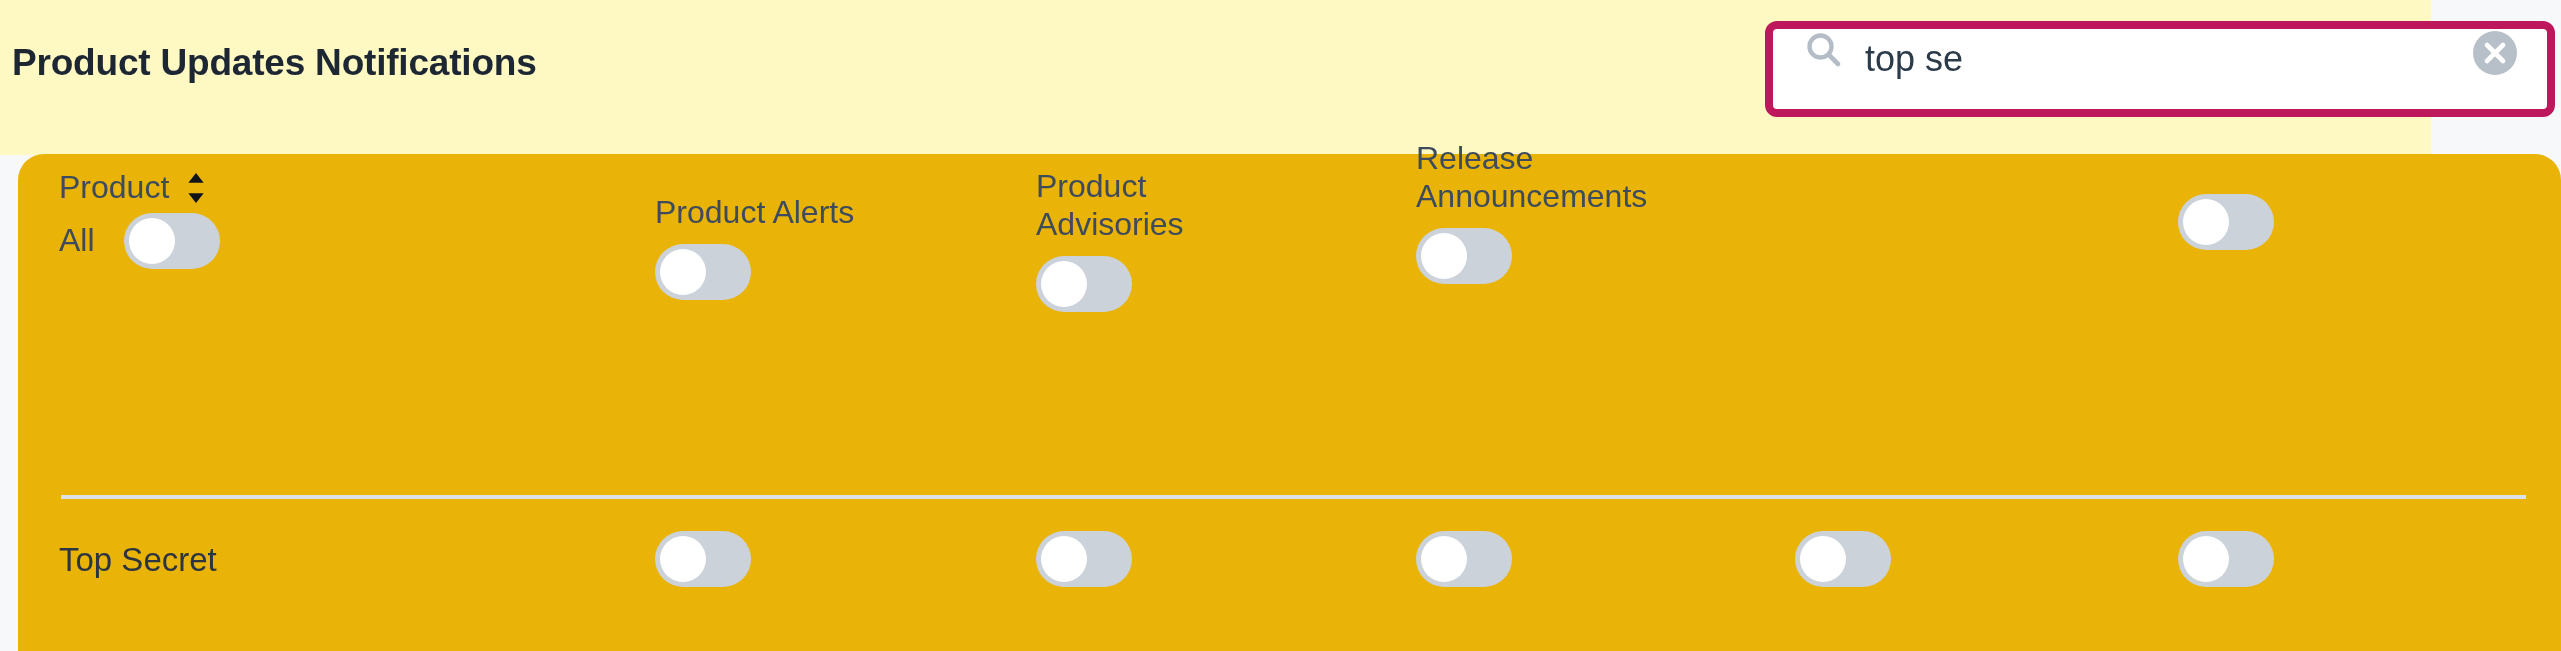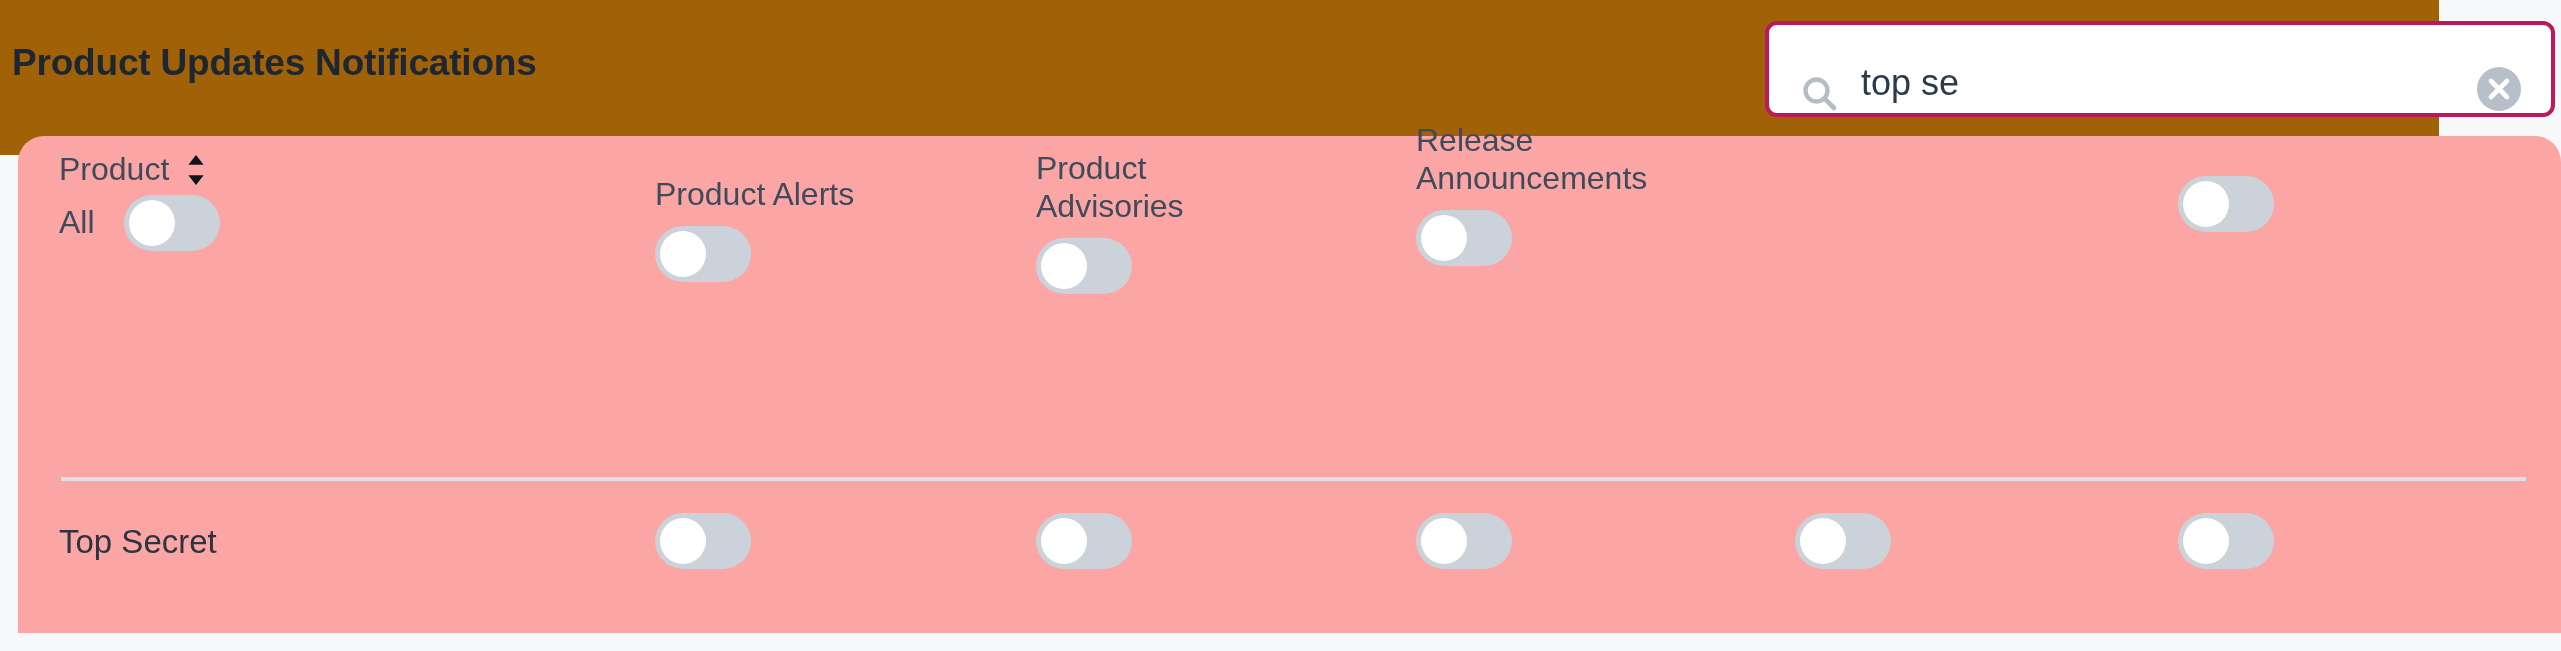--- a/index.html
+++ b/index.html
@@ -14,22 +14,21 @@
     overflow: hidden;
     position: relative;
   }
 
   
   .topbar {
     position: absolute;
     left: 0; top: 0;
     width: 2431px;
     height: 155px;
-    background: #a16207;
-    padding-left: 8px;
+    background: #fef9c3;
   }
   .page-title {
     position: absolute;
     left: 12px;
     top: 42px;
     font-size: 37px;
     font-weight: bold;
     color: #1d2733;
     letter-spacing: -0.2px;
     white-space: nowrap;
@@ -37,24 +36,24 @@
 
   
   .search-wrap {
     position: absolute;
     left: 1765px;
     top: 21px;
     width: 790px;
     height: 96px;
     box-sizing: border-box;
     background: #ffffff;
-    border: 4px solid #be185d;
+    border: 8px solid #be185d;
     border-radius: 12px;
     display: flex;
-    align-items: flex-end;
+    align-items: flex-start;
   }
   .search-icon {
     width: 40px;
     height: 40px;
     margin-left: 30px;
     flex: 0 0 auto;
     display: block;
   }
   .search-input {
     flex: 1 1 auto;
@@ -79,24 +78,24 @@
     padding: 0;
     background: transparent;
     cursor: pointer;
     display: block;
   }
 
   
   .panel {
     position: absolute;
     left: 18px;
-    top: 136px;
+    top: 154px;
     width: 2543px;
     height: 497px;
-    background: #fca5a5;
+    background: #eab308;
     border-top-left-radius: 26px;
     border-top-right-radius: 26px;
   }
 
   
   .thead {
     position: absolute;
     left: 0; top: 0;
     width: 100%;
     height: 341px;

